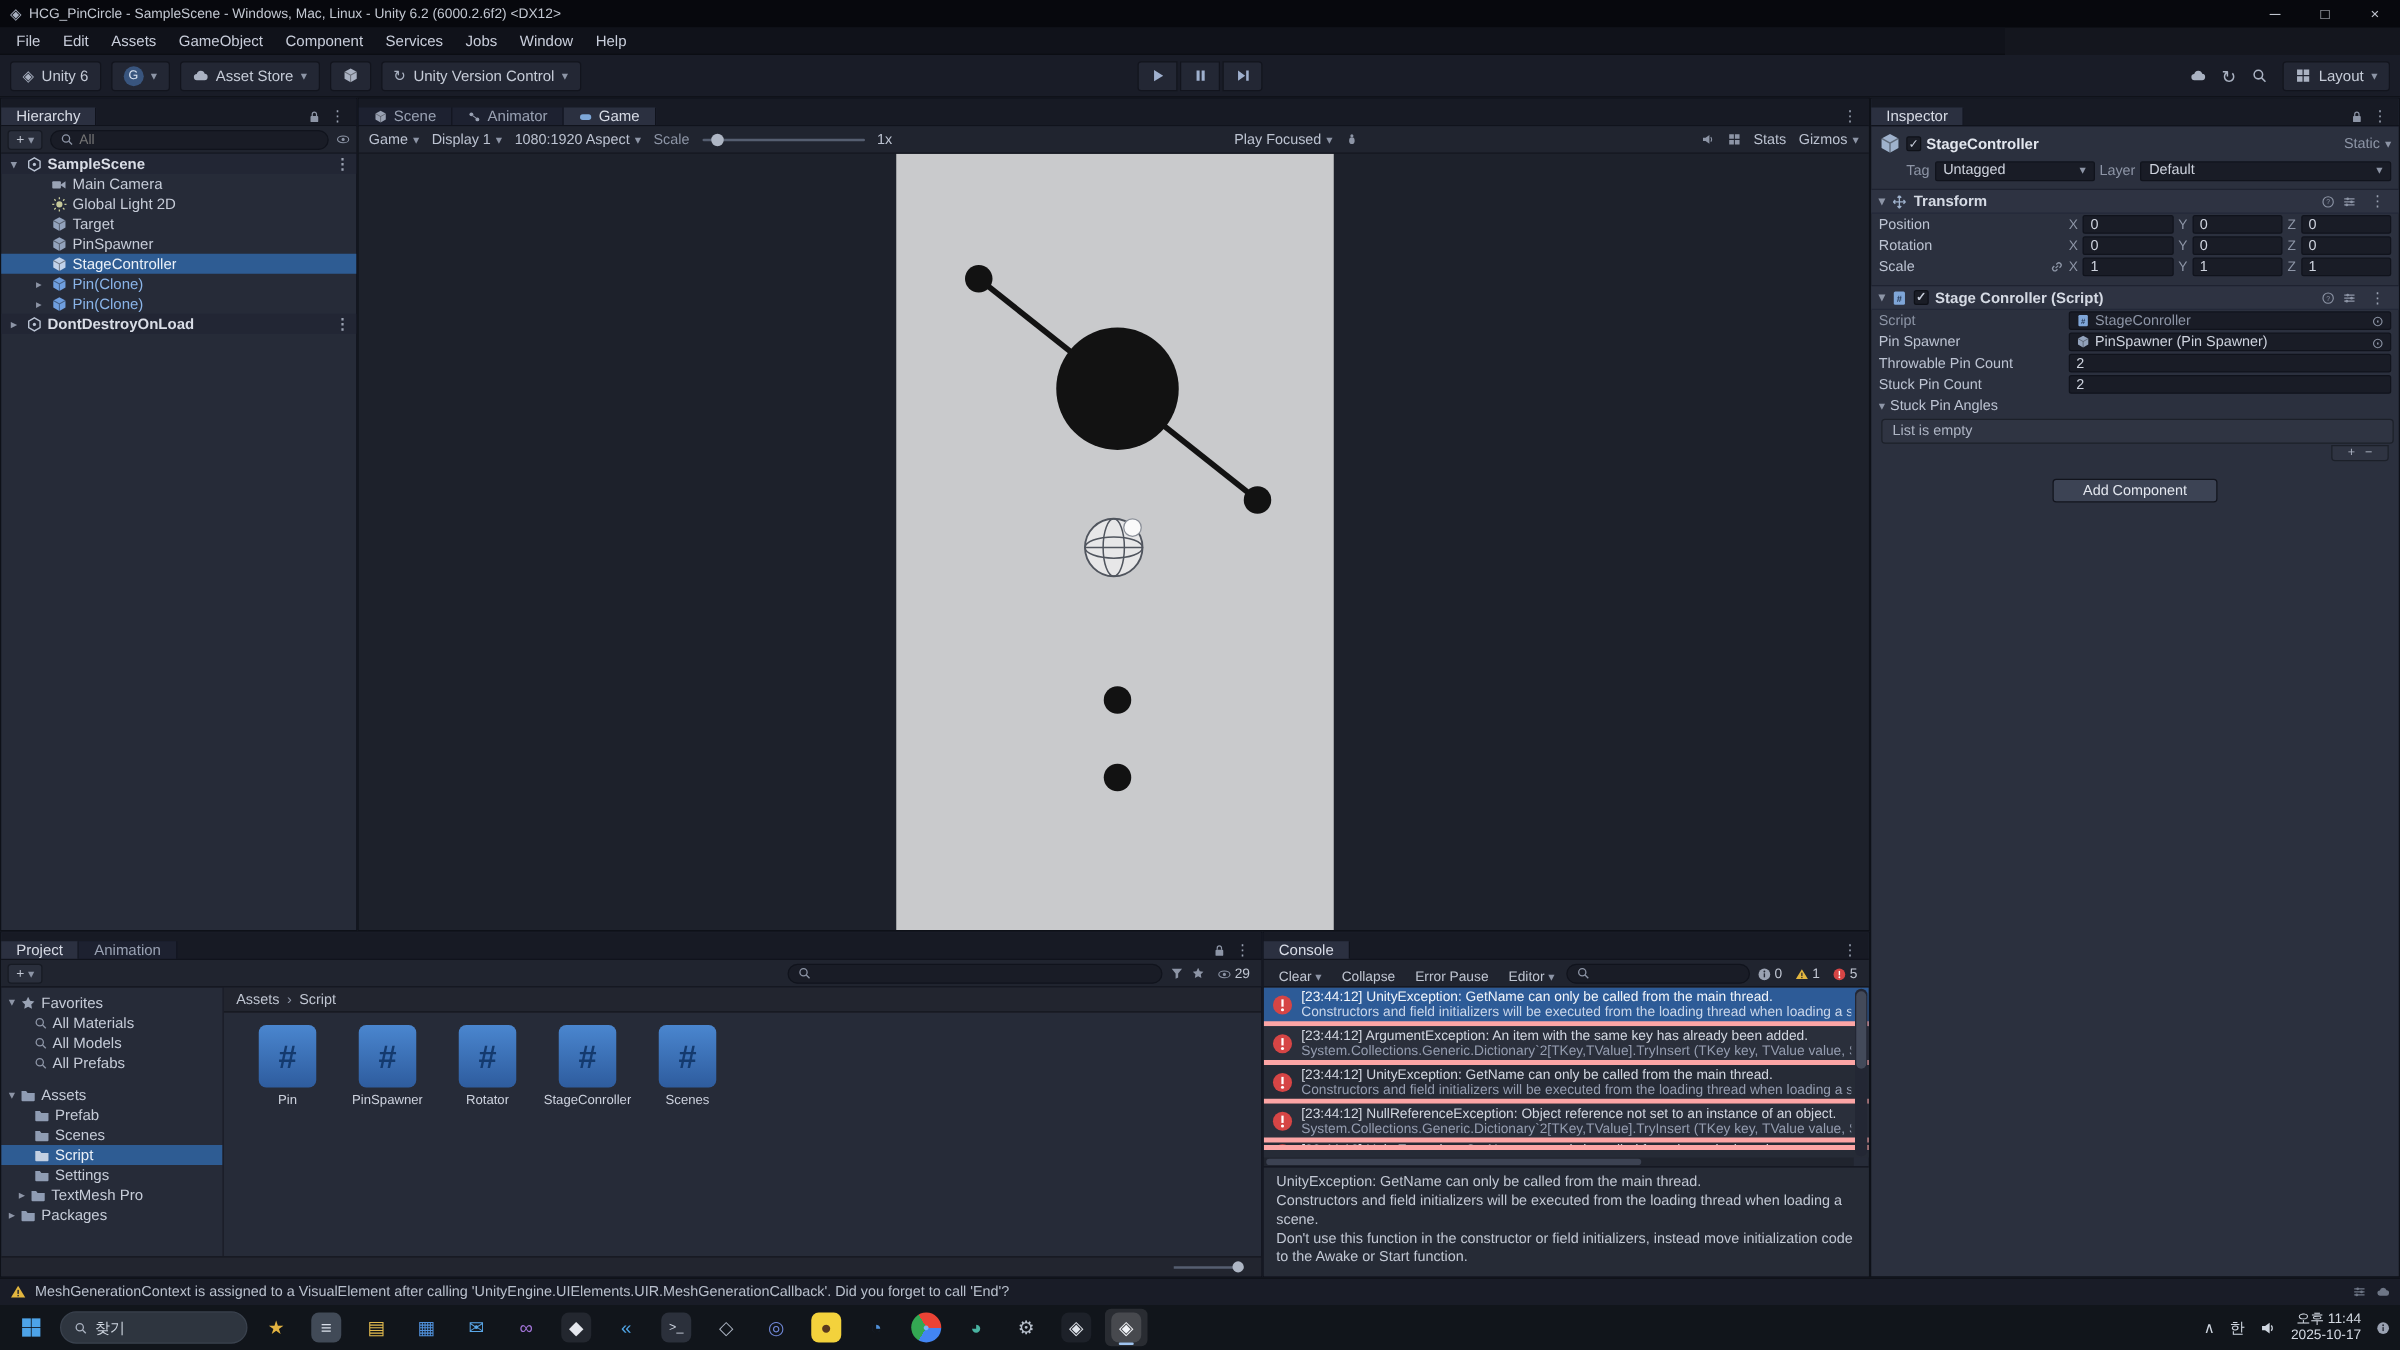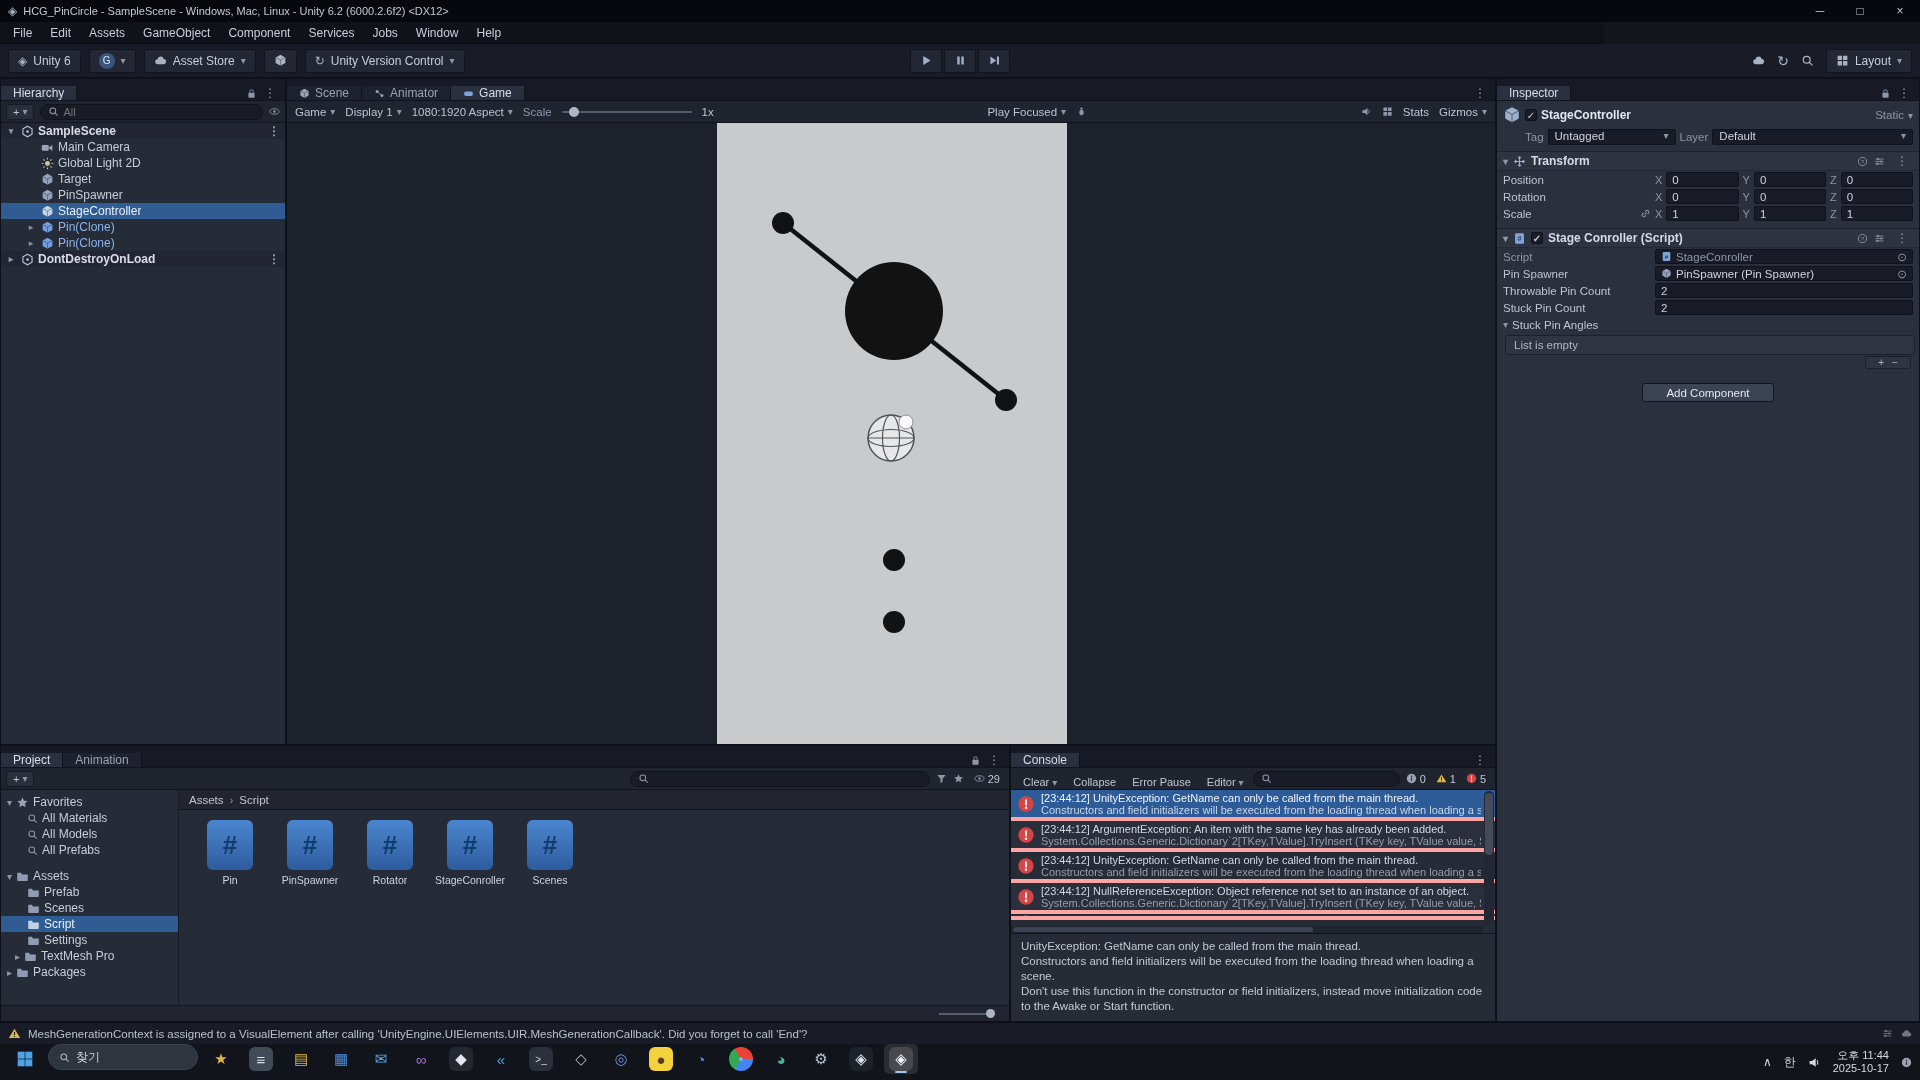--- a/index.html
+++ b/index.html
@@ -111,28 +111,28 @@
   .centry.alt{background:#2a2f3b}
   .centry.sel{background:#2d5b97}
   .centry.sel .l1{color:#f0f4fa}
   .centry.sel .l2{color:#c9d6ea}
   .centry.partial{height:6px;overflow:hidden;align-items:flex-start}
   #chscroll{position:absolute;left:0;top:180px;right:12px;height:7px;background:#20242e}
   #chscroll .thumb{position:absolute;left:2px;top:1px;width:300px;height:5px;background:#3c4252;border-radius:3px}
   #cvscroll{position:absolute;right:1px;top:45px;width:10px;height:134px;background:#232734;border-radius:5px}
   #cvscroll .thumb{position:absolute;left:1px;top:2px;width:8px;height:62px;background:#434a5a;border-radius:4px}
   #cdetail{position:absolute;left:0;right:0;bottom:0;top:187px;background:#262b36;border-top:1px solid #10131c;padding:5px 10px;font-size:11.5px;line-height:1.3;color:#c2c8d4;white-space:pre-wrap;overflow:hidden}
-  .countbadge{display:flex;align-items:flex-start;gap:3px;color:#c0c6d2;font-size:11px;padding:0 4px}
+  .countbadge{display:flex;align-items:flex-end;gap:3px;color:#c0c6d2;font-size:11px;padding:0 4px}
 
   
   #statusbar{left:0;top:1022px;width:1920px;height:22px;background:#191c27;border-top:1px solid #0d0f16;display:flex;align-items:center;gap:7px;padding:0 8px;font-size:11.5px;color:#b9c0cd}
   #statusbar .right{margin-left:auto;display:flex;gap:8px;color:#6e7686}
 
   
-  #taskbar{left:0;top:1044px;width:1920px;height:36px;background:#11151b;display:flex;padding:0 8px;gap:6px}
+  #taskbar{left:0;top:1044px;width:1920px;height:36px;background:#11151b;display:flex;align-items:center;padding:0 8px;gap:6px}
   #tsearch{width:150px;height:26px;border-radius:13px;background:#2e353f;border:1px solid #3a424e;display:flex;align-items:center;gap:6px;padding:0 10px;color:#cfd6e0;font-size:12px}
   .tapp{width:34px;height:30px;display:flex;align-items:center;justify-content:center;border-radius:5px;position:relative}
   .tapp.active{background:rgba(255,255,255,0.10)}
   .tapp.active::after{content:"";position:absolute;bottom:1px;left:11px;width:12px;height:2px;border-radius:1px;background:#9fc3ee}
   .tglyph{width:24px;height:24px;border-radius:6px;display:flex;align-items:center;justify-content:center;font-size:15px}
   #tray{margin-left:auto;display:flex;align-items:center;gap:12px;color:#cfd6e0}
   #trayclock{text-align:right;font-size:11px;line-height:1.2;color:#d4dae3}
 </style>
 </head>
 <body>

